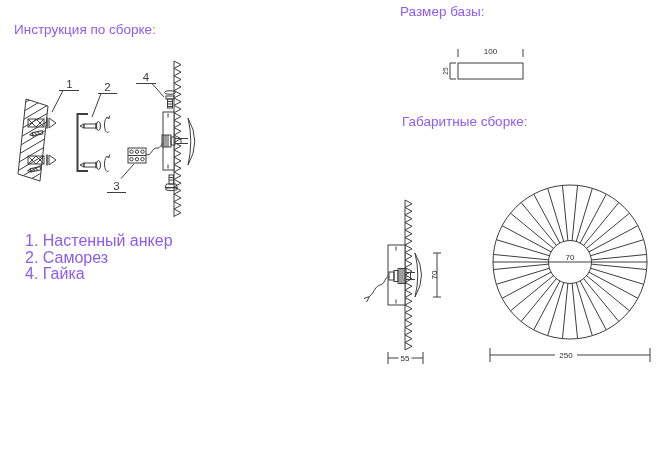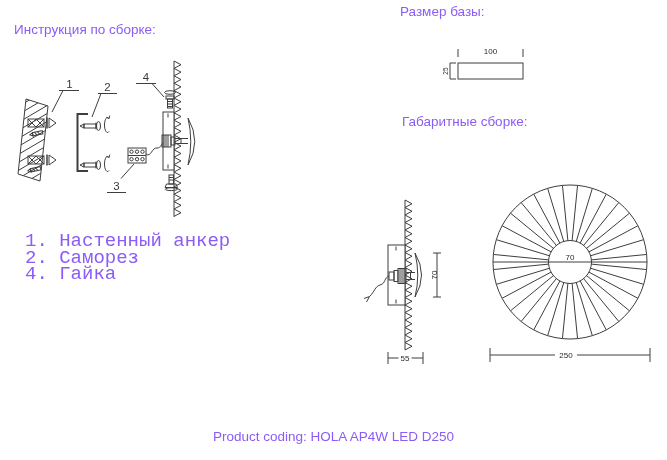--- a/index.html
+++ b/index.html
@@ -1,19 +1,19 @@
 <!DOCTYPE html>
 <html><head>
 <meta charset="utf-8">
 <style>
   html,body{margin:0;padding:0;background:#fff;}
   .sheet{position:relative;width:667px;height:460px;background:#ffffff;
          font-family:"Liberation Sans",sans-serif;color:#8b5cf6;overflow:hidden;}
   .title{position:absolute;font-size:13.5px;white-space:nowrap;}
-  .legend{position:absolute;left:25px;top:233px;font-size:19px;line-height:16.7px;font-family:Liberation Mono, monospace;}
+  .legend{position:absolute;left:25px;top:233px;font-size:16px;line-height:16.7px;}
   .footer{position:absolute;left:0;top:429px;width:100%;text-align:center;font-size:13.5px;}
   svg{position:absolute;overflow:visible;}
   .ln{stroke:#3e3e3e;stroke-width:1;fill:none;}
   .fw{stroke:#3e3e3e;stroke-width:1;fill:#ffffff;}
   .thk{stroke-width:2;}
   .mid{stroke-width:1.5;}
   text{stroke:none;}
   .dim{font-family:"Liberation Sans",sans-serif;font-size:8px;fill:#2a2a2a;}
   .dimsm{font-size:6.5px;}
   .co{font-family:"Liberation Sans",sans-serif;font-size:11.5px;fill:#3a3a3a;}
@@ -228,15 +228,14 @@
         <line x1="111.40" y1="81.89" x2="166.63" y2="76.45"></line>
       </g>
     <line class="ln" x1="13" y1="84" x2="167" y2="84"></line>
     <text class="dim" x="90" y="81.5" text-anchor="middle">70</text>
     <g>
       <path class="ln" d="M10,170 V184 M170,170 V184 M10,177 H75 M97,177 H170"></path>
       <text class="dim" x="86" y="180" text-anchor="middle">250</text>
     </g>
   </svg>
 
-  <div class="footer">Product coding: HOLA AP4W LED D250</div>
 
 </div>
 
 </body></html>

